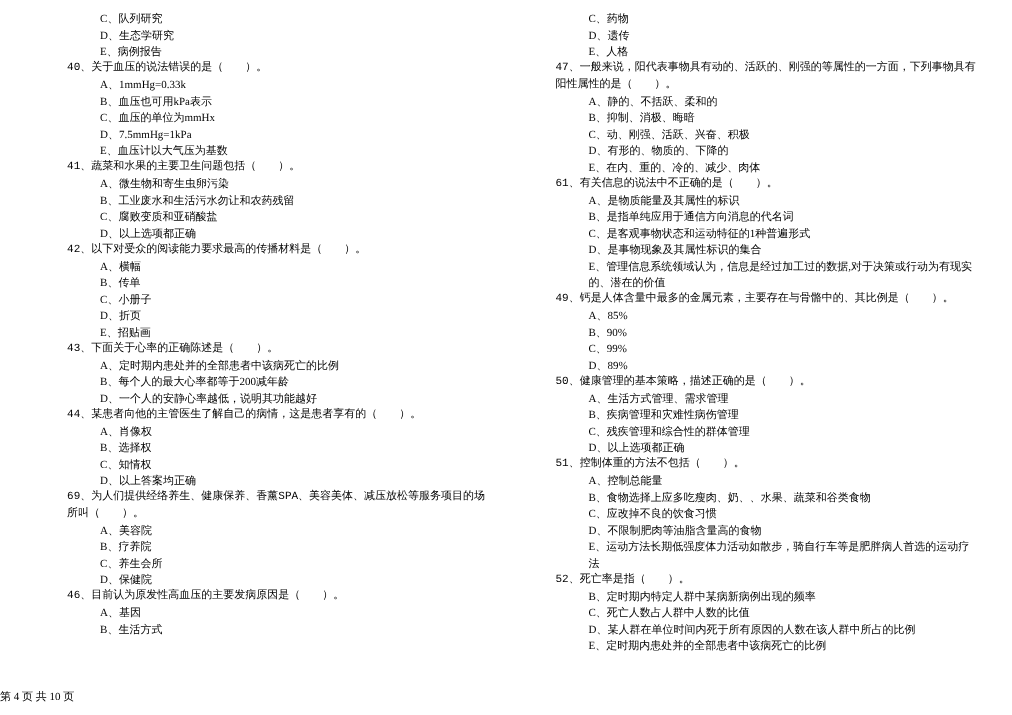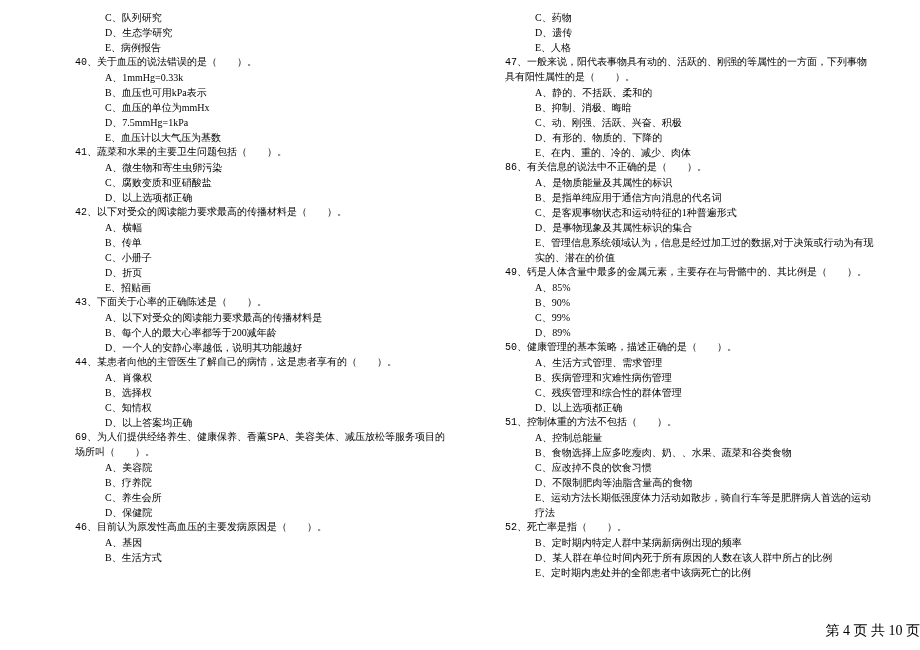--- a/index.html
+++ b/index.html
@@ -12,73 +12,74 @@
       font-size: 10px;
       background: #fff;
       color: #000;
       width: 920px;
       height: 650px;
       overflow: hidden;
       position: relative;
     }
     .page {
       display: flex;
-      padding: 10px 30px;
+      padding: 10px 16px;
     }
     .column {
       width: 50%;
       padding: 0 15px;
     }
     .option {
       padding-left: 60px;
       line-height: 1.5;
     }
     .question {
       padding-left: 30px;
       line-height: 1.5;
       font-family: Liberation Mono, monospace;
     }
     .footer {
       position: absolute;
       bottom: 10px;
       width: 100%;
-      text-align: right;
-      font-size: 14px;
+      text-align: left;
+      font-size: 10px;
     }
   </style>
 </head>
 <body>
 
 <div class="page">
   <div class="column">
     <div class="option">C、队列研究</div>
     <div class="option">D、生态学研究</div>
     <div class="option">E、病例报告</div>
 
     <div class="question">40、关于血压的说法错误的是（　　）。</div>
     <div class="option">A、1mmHg=0.33k</div>
     <div class="option">B、血压也可用kPa表示</div>
     <div class="option">C、血压的单位为mmHx</div>
     <div class="option">D、7.5mmHg=1kPa</div>
     <div class="option">E、血压计以大气压为基数</div>
 
     <div class="question">41、蔬菜和水果的主要卫生问题包括（　　）。</div>
     <div class="option">A、微生物和寄生虫卵污染</div>
+    <div class="option">B、工业废水和生活污水勿让和农药残留</div>
     <div class="option">C、腐败变质和亚硝酸盐</div>
     <div class="option">D、以上选项都正确</div>
 
     <div class="question">42、以下对受众的阅读能力要求最高的传播材料是（　　）。</div>
     <div class="option">A、横幅</div>
     <div class="option">B、传单</div>
     <div class="option">C、小册子</div>
     <div class="option">D、折页</div>
     <div class="option">E、招贴画</div>
 
     <div class="question">43、下面关于心率的正确陈述是（　　）。</div>
-    <div class="option">A、以下对受众的阅读能力要求最高的传播材料是</div>
+    <div class="option">A、定时期内患处并的全部患者中该病死亡的比例</div>
     <div class="option">B、每个人的最大心率都等于200减年龄</div>
     <div class="option">D、一个人的安静心率越低，说明其功能越好</div>
 
     <div class="question">44、某患者向他的主管医生了解自己的病情，这是患者享有的（　　）。</div>
     <div class="option">A、肖像权</div>
     <div class="option">B、选择权</div>
     <div class="option">C、知情权</div>
     <div class="option">D、以上答案均正确</div>
 
     <div class="question">69、为人们提供经络养生、健康保养、香薰SPA、美容美体、减压放松等服务项目的场所叫（　　）。</div>
@@ -97,21 +98,21 @@
     <div class="option">D、遗传</div>
     <div class="option">E、人格</div>
 
     <div class="question">47、一般来说，阳代表事物具有动的、活跃的、刚强的等属性的一方面，下列事物具有阳性属性的是（　　）。</div>
     <div class="option">A、静的、不括跃、柔和的</div>
     <div class="option">B、抑制、消极、晦暗</div>
     <div class="option">C、动、刚强、活跃、兴奋、积极</div>
     <div class="option">D、有形的、物质的、下降的</div>
     <div class="option">E、在内、重的、冷的、减少、肉体</div>
 
-    <div class="question">86、有关信息的说法中不正确的是（　　）。</div>
+    <div class="question">61、有关信息的说法中不正确的是（　　）。</div>
     <div class="option">A、是物质能量及其属性的标识</div>
     <div class="option">B、是指单纯应用于通信方向消息的代名词</div>
     <div class="option">C、是客观事物状态和运动特征的1种普遍形式</div>
     <div class="option">D、是事物现象及其属性标识的集合</div>
     <div class="option">E、管理信息系统领域认为，信息是经过加工过的数据,对于决策或行动为有现实的、潜在的价值</div>
 
     <div class="question">49、钙是人体含量中最多的金属元素，主要存在与骨骼中的、其比例是（　　）。</div>
     <div class="option">A、85%</div>
     <div class="option">B、90%</div>
     <div class="option">C、99%</div>
@@ -125,18 +126,19 @@
 
     <div class="question">51、控制体重的方法不包括（　　）。</div>
     <div class="option">A、控制总能量</div>
     <div class="option">B、食物选择上应多吃瘦肉、奶、、水果、蔬菜和谷类食物</div>
     <div class="option">C、应改掉不良的饮食习惯</div>
     <div class="option">D、不限制肥肉等油脂含量高的食物</div>
     <div class="option">E、运动方法长期低强度体力活动如散步，骑自行车等是肥胖病人首选的运动疗法</div>
 
     <div class="question">52、死亡率是指（　　）。</div>
     <div class="option">B、定时期内特定人群中某病新病例出现的频率</div>
+    <div class="option">C、死亡人数占人群中人数的比值</div>
     <div class="option">D、某人群在单位时间内死于所有原因的人数在该人群中所占的比例</div>
     <div class="option">E、定时期内患处并的全部患者中该病死亡的比例</div>
   </div>
 </div>
 
 <div class="footer">第 4 页 共 10 页</div>
 
 </body></html>

